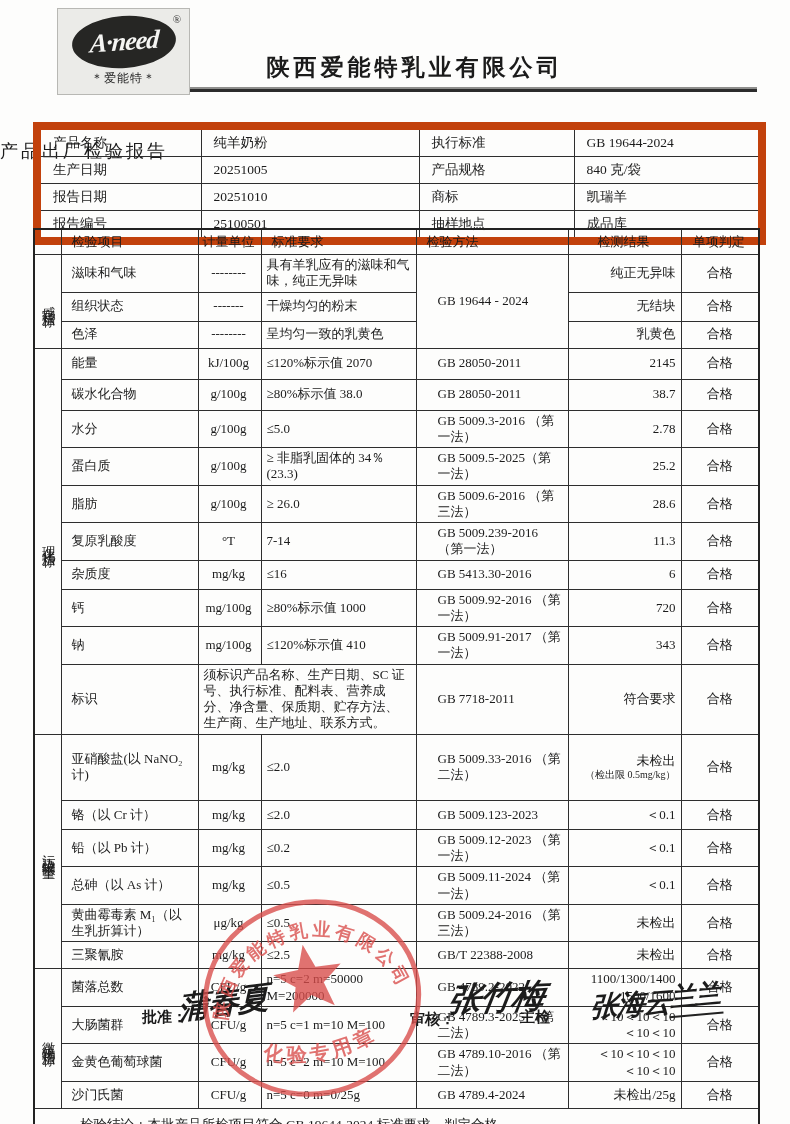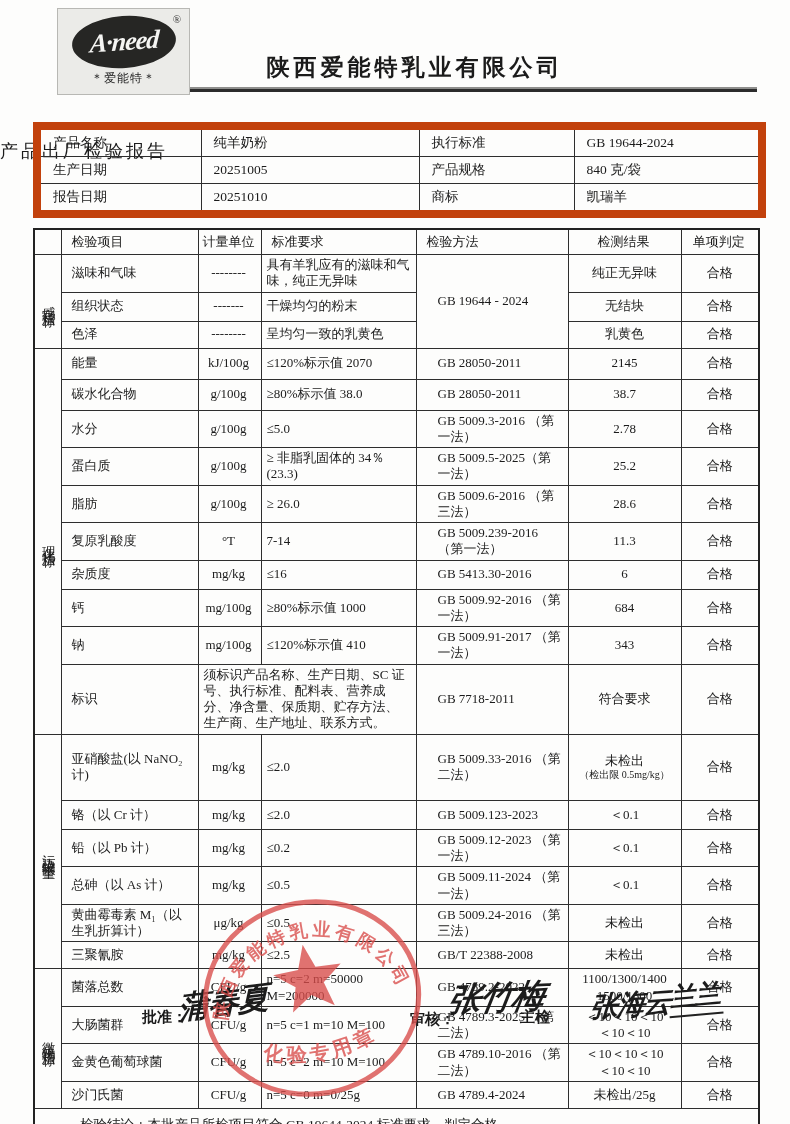--- a/index.html
+++ b/index.html
@@ -46,21 +46,21 @@
     border:2px solid #222;}
   .main-table th,.main-table td{
     border:1px solid #2e2e2e;font-size:13px;font-weight:normal;
     padding:2px 5px;line-height:1.25;vertical-align:middle;
   }
   .main-table th{text-align:left;padding-left:10px;height:20px;}
   th.c,td.c{text-align:center;padding-left:0;padding-right:2px;}
   td.item{padding-left:10px;margin-left:41px;}
   td.std{white-space:pre-line;}
   td.method{padding-left:21px;margin-top:20px;}
-  td.result{text-align:center;white-space:pre-line;}
+  td.result{text-align:right;white-space:pre-line;}
   td.verdict{text-align:center;}
   td.cat{
     writing-mode:vertical-rl;text-orientation:upright;text-align:center;
     letter-spacing:3px;font-size:13.5px;padding:2px 1px;width:25px;
   }
   .note{display:block;font-size:10px;}
   tr.h36 td{height:32px;} tr.h30 td{height:26px;} tr.h28 td{height:24px;}
   tr.h26 td{height:22px;} tr.h34 td{height:30px;} tr.h58 td{height:54px;}
   td.concl{
     font-size:13.5px;padding:6px 6px 6px 45px;height:22px;text-align:left;
@@ -115,20 +115,26 @@
     <td>生产日期</td>
     <td>20251005</td>
     <td>产品规格</td>
     <td>840 克/袋</td>
   </tr>
   <tr>
     <td>报告日期</td>
     <td>20251010</td>
     <td>商标</td>
     <td>凯瑞羊</td>
+  </tr>
+  <tr>
+    <td>报告编号</td>
+    <td>25100501</td>
+    <td>抽样地点</td>
+    <td>成品库</td>
   </tr>
 </tbody>
   </table>
 
 <table class="main-table">
   <colgroup>
     <col style="width:27px">
       <col style="width:137px">
       <col style="width:63px">
     <col style="width:155px">
@@ -227,21 +233,21 @@
     <td class="std">≤16</td>
     <td class="method">GB 5413.30-2016</td>
     <td class="result">6</td>
     <td class="verdict">合格</td>
   </tr>
   <tr class="h28">
     <td class="item">钙</td>
     <td class="c">mg/100g</td>
     <td class="std">≥80%标示值 1000</td>
     <td class="method">GB 5009.92-2016 （第一法）</td>
-    <td class="result">684</td>
+    <td class="result">720</td>
     <td class="verdict">合格</td>
   </tr>
   <tr class="h26">
     <td class="item">钠</td>
     <td class="c">mg/100g</td>
     <td class="std">≤120%标示值 410</td>
     <td class="method">GB 5009.91-2017 （第一法）</td>
     <td class="result">343</td>
     <td class="verdict">合格</td>
   </tr>

